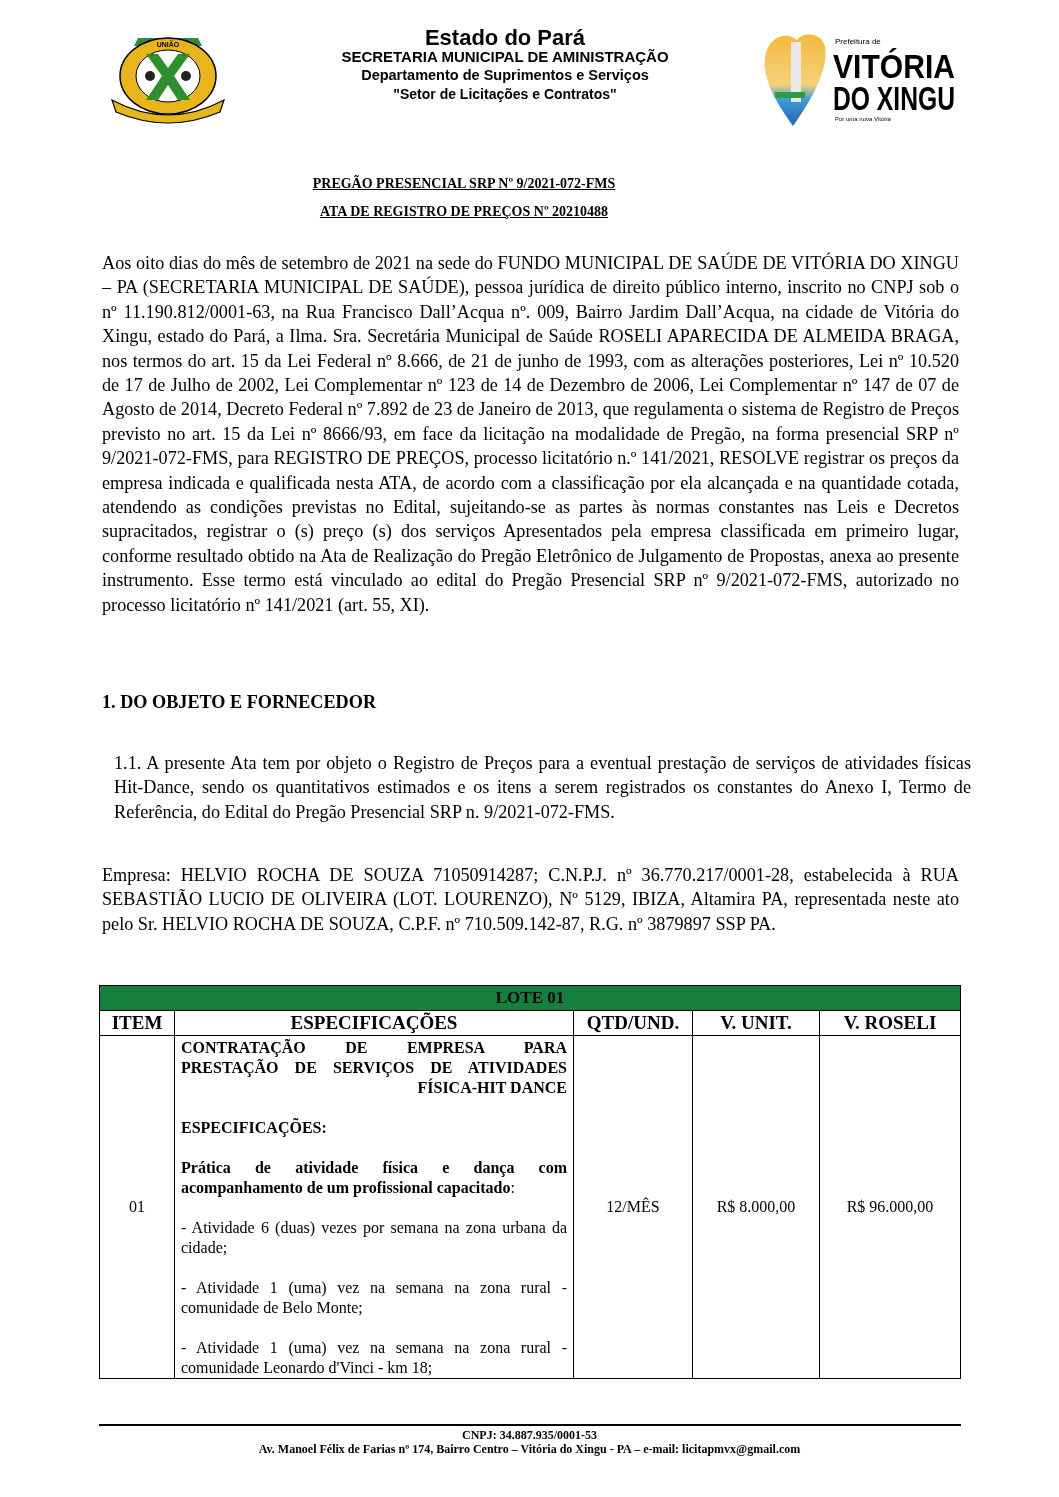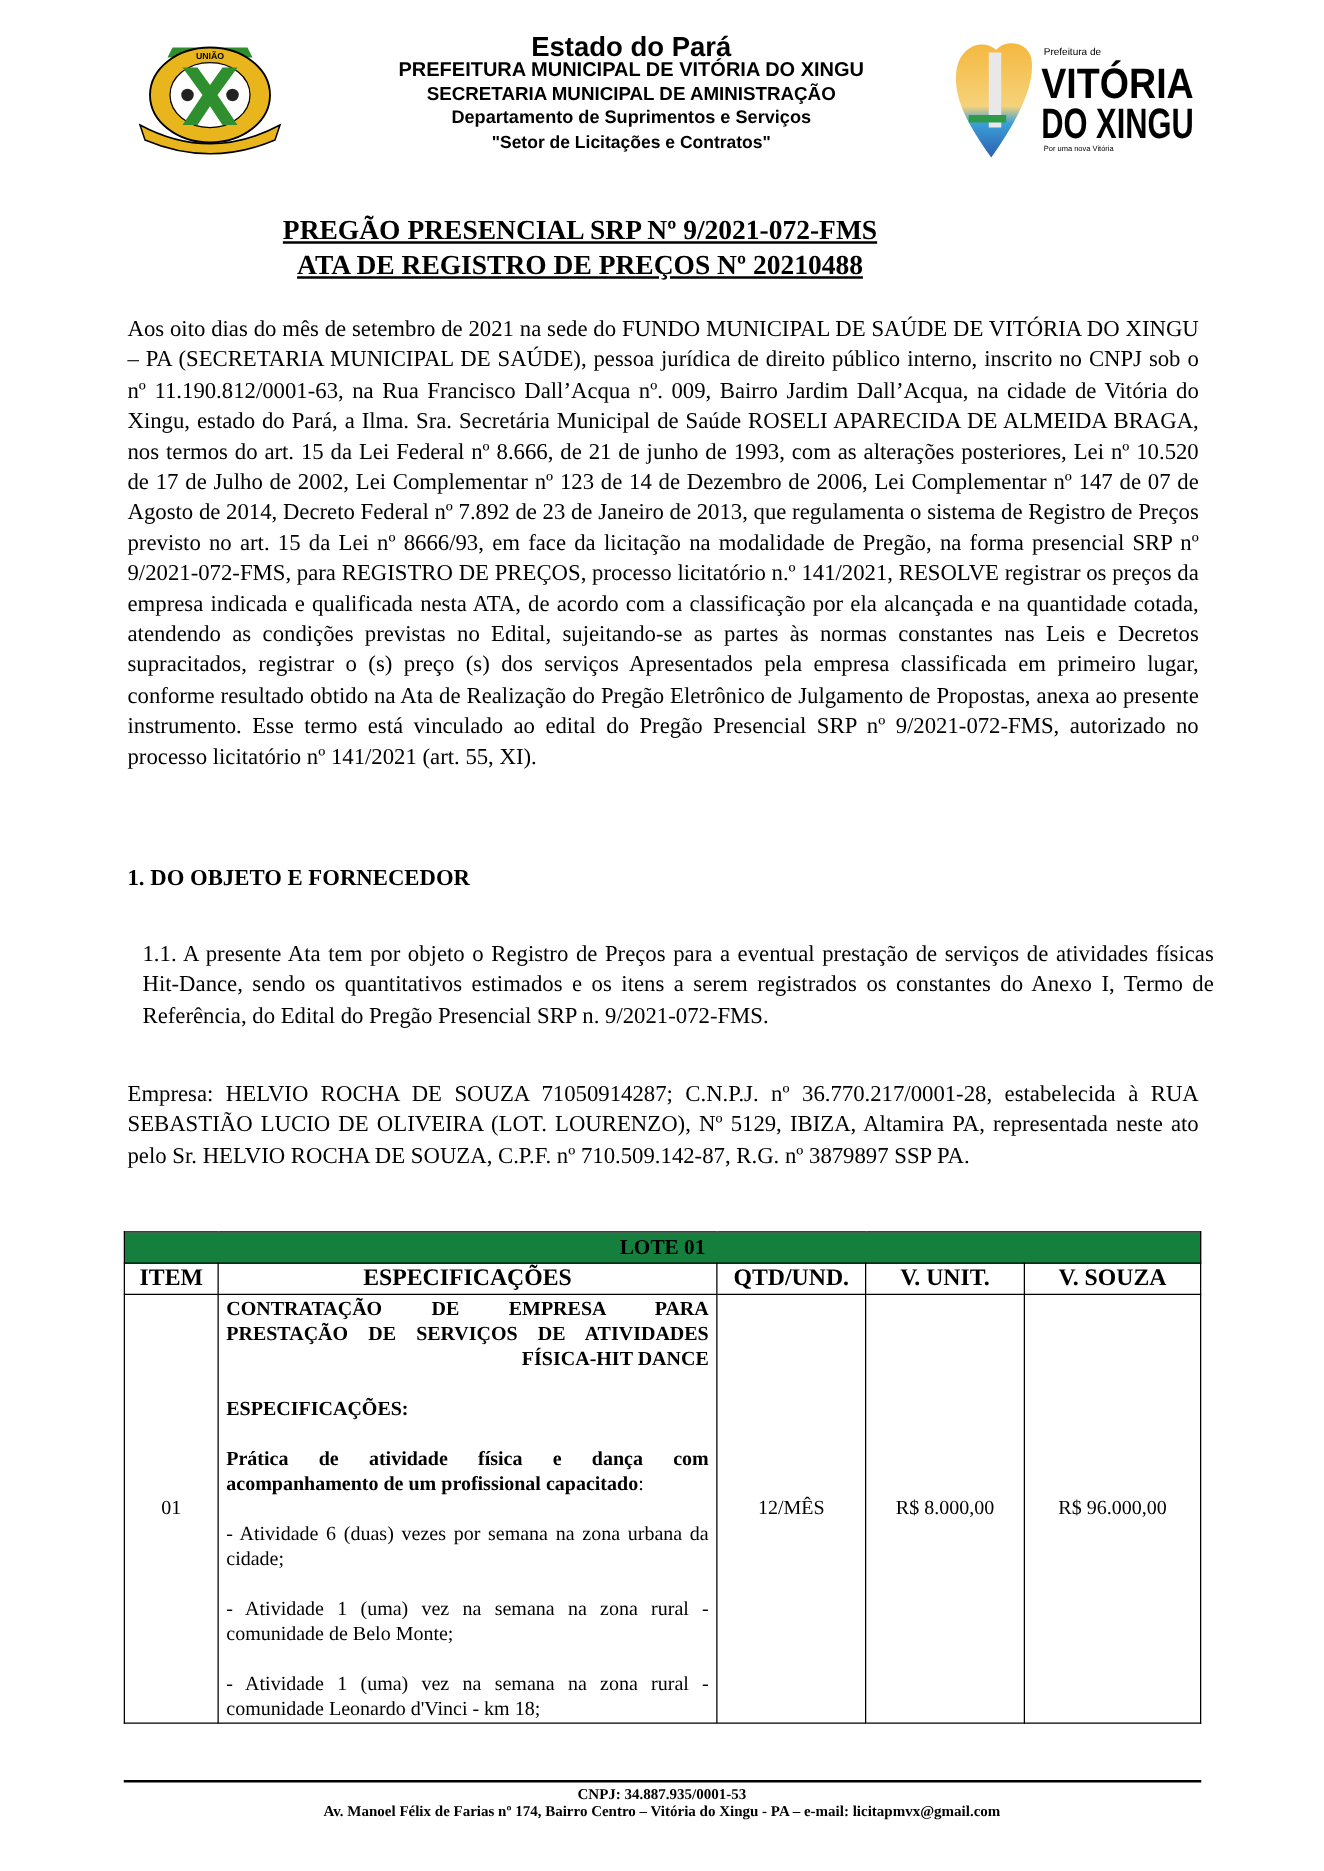--- a/index.html
+++ b/index.html
@@ -8,21 +8,21 @@
   .letterhead { position: absolute; top: 28px; left: 0; width: 1059px; height: 105px; }
   .crest { position: absolute; left: 98px; top: 2px; width: 140px; height: 98px; }
   .brand { position: absolute; left: 763px; top: 0px; width: 200px; height: 100px; }
   .lh-text { position: absolute; left: 260px; width: 490px; top: 0; text-align: center; font-family: "Liberation Sans", sans-serif; font-weight: bold; line-height: 19px; }
   .lh-1 { font-size: 22px; }
   .lh-2 { font-size: 16px; }
   .lh-3 { font-size: 15px; }
   .lh-4 { font-size: 14.5px; }
   .lh-5 { font-size: 14px; }
 
-  .doc-title { position: absolute; top: 170px; left: 0; width: 928px; text-align: center; font-weight: bold; font-size: 22px; line-height: 28px; }
+  .doc-title { position: absolute; top: 170px; left: 0; width: 928px; text-align: center; font-weight: bold; font-size: 14px; line-height: 28px; }
   .doc-title div { text-decoration: underline; }
 
   .para { position: absolute; left: 102px; width: 857px; font-size: 18.2px; line-height: 24.4px; text-align: justify; }
   .p-intro { top: 251px; }
   .section-h { position: absolute; left: 102px; top: 692px; font-weight: bold; font-size: 18.2px; }
   .p-11 { top: 739px; }
   .p-emp { top: 863px; }
 
   table.lote { position: absolute; left: 99px; top: 985px; width: 862px; border-collapse: collapse; font-size: 16px; }
   table.lote td, table.lote th { border: 1.5px solid #000; padding: 0 6px; }
@@ -53,21 +53,20 @@
     <ellipse cx="70" cy="46" rx="32" ry="26" fill="#ffffff" stroke="#000" stroke-width="1"></ellipse>
     <path d="M48,24 L60,24 L70,38 L80,24 L92,24 L76,46 L92,70 L80,70 L70,55 L60,70 L48,70 L64,46 Z" fill="#2f8f2f"></path>
     <circle cx="52" cy="46" r="5" fill="#222"></circle>
     <circle cx="88" cy="46" r="5" fill="#222"></circle>
     <text x="70" y="17" text-anchor="middle" font-size="7" font-weight="bold" font-family="Liberation Sans, sans-serif" fill="#000">UNIÃO</text>
     <path d="M14,70 Q70,100 126,70 L122,82 Q70,104 18,82 Z" fill="#e8b51c" stroke="#000" stroke-width="1.2"></path>
   </svg>
 
   <div class="lh-text">
     <div class="lh-1">Estado do Pará</div>
-    <div class="lh-2">PREFEITURA MUNICIPAL DE VITÓRIA DO XINGU</div>
     <div class="lh-3">SECRETARIA MUNICIPAL DE AMINISTRAÇÃO</div>
     <div class="lh-4">Departamento de Suprimentos e Serviços</div>
     <div class="lh-5">"Setor de Licitações e Contratos"</div>
   </div>
 
   <svg class="brand" viewBox="0 0 200 100">
     <defs>
       <linearGradient id="hg" x1="0" y1="0" x2="0" y2="1">
         <stop offset="0" stop-color="#f4b840"></stop>
         <stop offset="0.55" stop-color="#f6d27a"></stop>
@@ -101,21 +100,21 @@
 <table class="lote">
   <tbody>
       <tr>
     <td colspan="5" class="lote-title">LOTE 01</td>
   </tr>
   <tr class="col-h">
     <th>ITEM</th>
     <th>ESPECIFICAÇÕES</th>
     <th>QTD/UND.</th>
     <th>V. UNIT.</th>
-    <th>V. SOUZA</th>
+    <th>V. ROSELI</th>
   </tr>
   <tr>
     <td class="c-item">01</td>
     <td class="c-spec">
       <div class="spec-head">CONTRATAÇÃO DE EMPRESA PARA</div>
       <div class="spec-head">PRESTAÇÃO DE SERVIÇOS DE ATIVIDADES</div>
       <div class="spec-head-last">FÍSICA-HIT DANCE</div>
       <div class="spec-gap"></div>
       <div class="spec-b">ESPECIFICAÇÕES:</div>
       <div class="spec-gap"></div>

